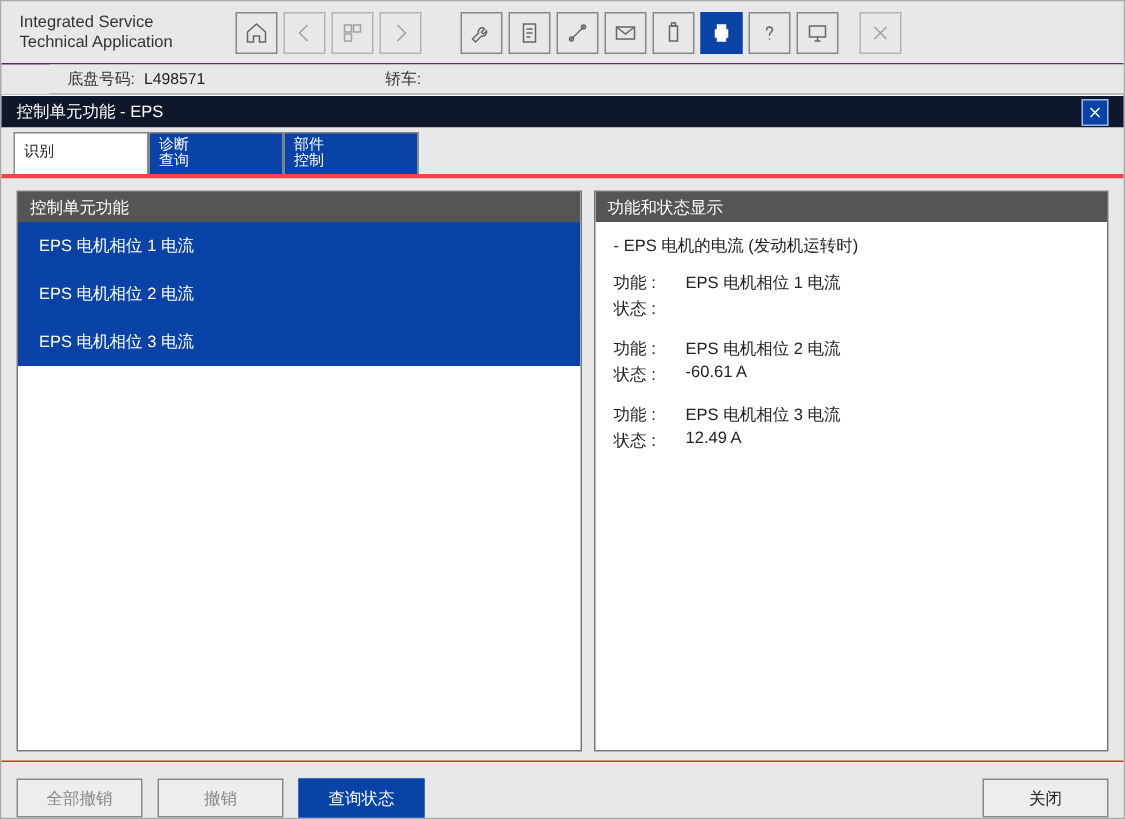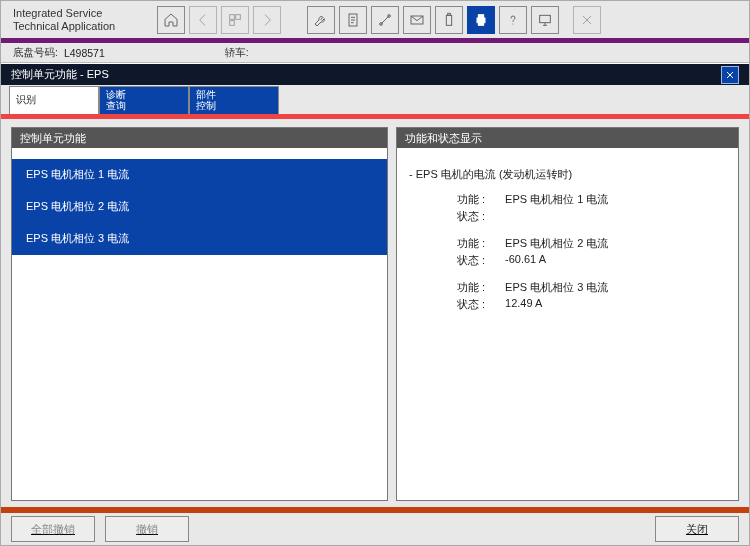--- a/index.html
+++ b/index.html
@@ -1,68 +1,68 @@
 <!DOCTYPE html>
 <html><head>
 <meta charset="utf-8">
 <style>
   * { box-sizing: border-box; margin: 0; padding: 0; }
   html, body { width: 750px; height: 546px; font-family: Arial, "Microsoft YaHei", sans-serif; font-size: 11px; background: #fff; overflow: hidden; }
   .app { width: 750px; height: 546px; background: #e8e8e8; display: flex; flex-direction: column; border: 1px solid #aaa; }
 
   
-  .hdr { height: 42px; background: #e8e8e8; display: flex; align-items: center; padding: 0 6px; border-bottom: 5px solid #701a75; }
+  .hdr { height: 42px; background: #e8e8e8; display: flex; align-items: center; padding: 0 6px; border-bottom: 1px solid #701a75; }
   .hdr-titles { display: flex; flex-direction: column; justify-content: center; line-height: 1.1; color: #333; padding: 2px 10px 2px 6px; min-width: 150px; }
   .hdr-titles span { white-space: nowrap; }
   .hdr-btns { display: flex; gap: 4px; align-items: center; flex: 1; justify-content: flex-start; }
   .ico-btn { width: 28px; height: 28px; border: 1px solid #888; background: #e8e8e8; display: flex; align-items: center; justify-content: center; color: #666; cursor: pointer; }
   .ico-btn svg { width: 16px; height: 16px; fill: none; stroke: #666; stroke-width: 1.5; }
   .ico-btn.active { background: #0a43a8; border-color: #0a43a8; }
   .ico-btn.active svg { stroke: #fff; fill: #fff; }
   .ico-btn.disabled { opacity: .55; cursor: default; }
   .ico-btn.close { color: #888; }
 
   
-  .inforow { height: 20px; background: #e8e8e8; display: flex; align-items: center; padding: 0 12px; color: #222; border-bottom: 1px solid #bbb; font-size: 10.5px; }
+  .inforow { height: 20px; background: #e8e8e8; display: flex; align-items: center; padding: 0 12px; color: #222; border-bottom: 1px solid #bbb; font-size: 10.5px; margin-left: 32px; }
   .inforow .lbl { color: #333; }
   .inforow .val { margin-left: 6px; }
   .inforow .vehlbl { margin-left: 120px; }
   .inforow .veh { margin-left: 8px; white-space: nowrap; overflow: hidden; text-overflow: ellipsis; }
 
   
   .modbar { height: 22px; background: #0f172a; color: #fff; display: flex; align-items: center; padding: 0 10px; font-size: 11px; border-top: 1px solid #fff; }
   .modbar-title { flex: 1; }
   .modbar-x { width: 18px; height: 18px; border: 1px solid #9bb7e6; background: #0a43a8; color: #fff; display: flex; align-items: center; justify-content: center; cursor: pointer; font-size: 12px; }
 
   
-  .tabstrip { height: 34px; background: #e8e8e8; display: flex; align-items: flex-end; padding: 0 8px; border-bottom: 5px solid #ef4444; gap: 0; }
+  .tabstrip { height: 34px; background: #e8e8e8; display: flex; align-items: flex-end; padding: 0 8px; border-bottom: 3px solid #ef4444; gap: 0; }
   .tab { width: 90px; height: 28px; border: 1px solid #888; border-bottom: none; display: flex; flex-direction: column; justify-content: center; padding: 2px 6px; font-size: 10px; line-height: 1.05; color: #fff; background: #0a43a8; cursor: pointer; }
   .tab.plain { background: #fff; color: #222; }
 
   
   .main { flex: 1; display: flex; gap: 8px; padding: 8px 10px 6px 10px; background: #e8e8e8; overflow: hidden; }
-  .pane { background: #fff; border: 1px solid #777; display: flex; flex-direction: column; overflow: hidden; gap: 11px; }
+  .pane { background: #fff; border: 1px solid #777; display: flex; flex-direction: column; overflow: hidden; }
   .pane.left { flex: 1.1; }
   .pane.right { flex: 1; }
   .pane-hd { height: 20px; background: #555; color: #fff; display: flex; align-items: center; padding: 0 8px; font-size: 11px; }
   .pane-body { flex: 1; overflow: auto; }
 
   .left-list { background: #0a43a8; color: #fff; }
   .left-item { padding: 8px 14px; border-bottom: 1px solid #0a43a8; font-size: 11px; cursor: pointer; }
   .left-fill { flex: 1; background: #fff; }
 
   .right-body { padding: 8px 12px; color: #222; font-size: 11px; }
   .rh-title { margin-bottom: 10px; }
-  .kvgrp { margin-bottom: 12px; margin-left: 48px; }
+  .kvgrp { margin-bottom: 12px; }
   .kvrow { display: flex; margin-bottom: 2px; }
   .kvrow .k { width: 48px; color: #222; }
   .kvrow .v { flex: 1; }
 
   
-  .footer { height: 38px; background: #e8e8e8; display: flex; align-items: center; padding: 0 10px; gap: 10px; border-top: 6px solid #c2410c; text-decoration: underline; }
+  .footer { height: 38px; background: #e8e8e8; display: flex; align-items: flex-end; padding: 0 10px; gap: 10px; border-top: 1px solid #c2410c; }
   .btn { height: 26px; min-width: 84px; border: 1px solid #888; background: #ededed; color: #888; display: flex; align-items: center; justify-content: center; font-size: 11px; padding: 0 10px; }
   .btn.primary { background: #0a43a8; color: #fff; border-color: #0a43a8; cursor: pointer; }
   .btn.enabled { color: #222; cursor: pointer; }
   .footer .spacer { flex: 1; }
 </style>
 </head>
 <body>
 
 <div class="app">
 
@@ -230,17 +230,18 @@
               <span class="v">12.49 A</span>
             </div>
         </div>
       </div>
     </div>
   </div>
 
   <div class="footer">
     <div class="btn">全部撤销</div>
     <div class="btn">撤销</div>
+    <div class="btn primary">查询状态</div>
     <div class="spacer"></div>
     <div class="btn enabled">关闭</div>
   </div>
 
 </div>
 
 </body></html>

